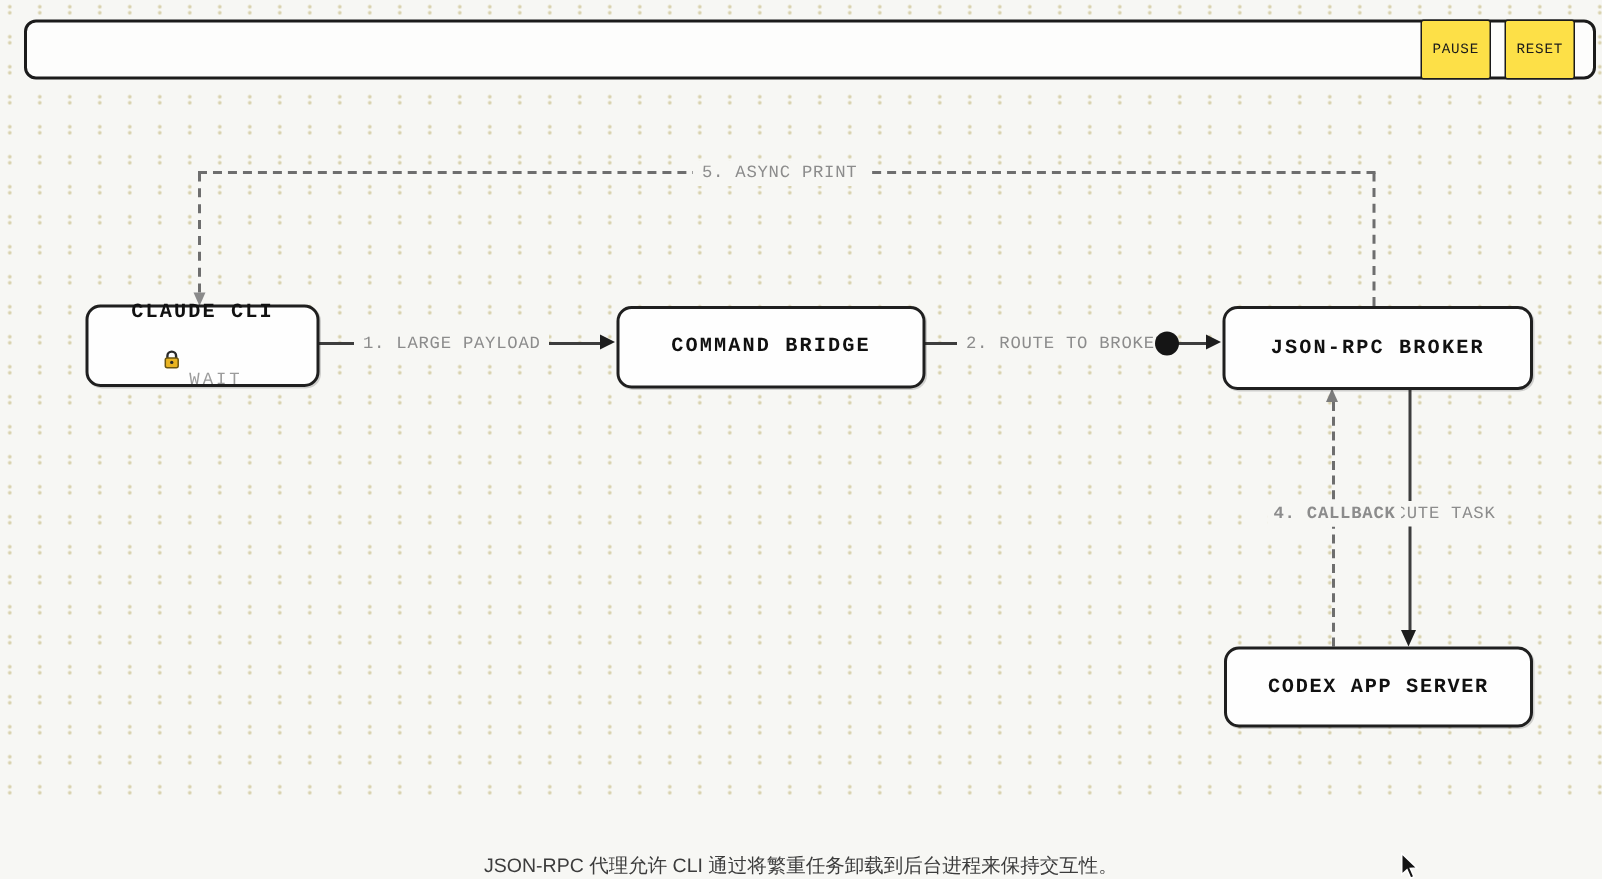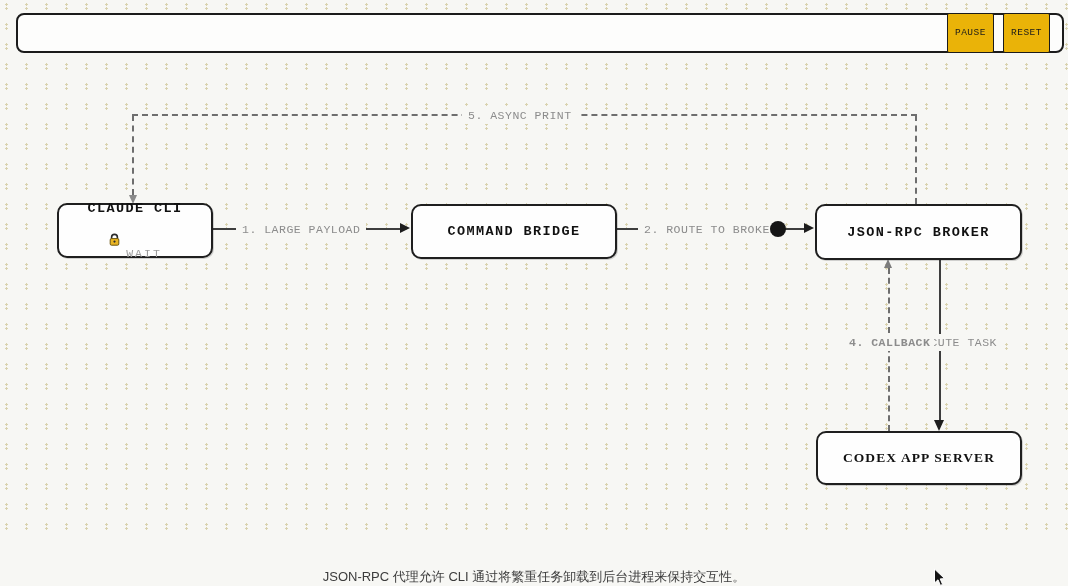--- a/index.html
+++ b/index.html
@@ -13,21 +13,21 @@
     background-position:5px 3px,5px 7px;
     font-family:"Liberation Mono","DejaVu Sans Mono",monospace;
   }
   
   .topbar{
     position:absolute;left:16px;top:13px;width:1032px;height:36px;
     background:#fdfdfc;border:2px solid #1b1b1b;border-radius:8px;
     display:flex;align-items:center;justify-content:flex-end;gap:9px;padding-right:12px;
   }
   .tb-btn{
-    background:#eab308;border:1.5px solid #1b1b1b;border-radius:2px;
+    background:#fde047;border:1.5px solid #1b1b1b;border-radius:2px;
     font-family:inherit;font-size:9.5px;letter-spacing:0.5px;color:#1b1b1b;
     padding:14px 7px;line-height:1.1;cursor:pointer;
   }
   
   .node{
     position:absolute;background:#fefefe;border:2px solid #1f1f1f;border-radius:10px;
     display:flex;flex-direction:column;align-items:center;justify-content:center;
     z-index:4;box-shadow:1px 1px 0 rgba(30,30,30,0.18);
   }
   .node-title{font-size:13.5px;font-weight:bold;color:#111;letter-spacing:1.4px;white-space:nowrap;}
@@ -105,21 +105,21 @@
   </div>
 
   <div class="node" style="left:815px;top:204px;width:203px;height:52px;">
     <div class="node-title">JSON-RPC BROKER</div>
   </div>
 
   <div class="node" style="left:411px;top:204px;width:202px;height:51px;">
     <div class="node-title">COMMAND BRIDGE</div>
   </div>
 
-  <div class="node" style="left:816px;top:431px;width:202px;height:50px;font-family:Liberation Serif, serif;">
+  <div class="node" style="left:816px;top:431px;width:202px;height:50px;">
     <div class="node-title" style="letter-spacing:1.1px;">CODEX APP SERVER</div>
   </div>
 
   <div class="caption-strip">
     <div class="caption">JSON-RPC 代理允许 CLI 通过将繁重任务卸载到后台进程来保持交互性。</div>
   </div>
 
   <svg class="cursor" style="left:933px;top:568px;" width="14" height="20" viewBox="0 0 14 20">
     <path d="M1.5 1 L1.5 15 L5 11.8 L7.4 17.4 L9.6 16.4 L7.2 10.9 L11.6 10.6 Z" fill="#141414" stroke="#ffffff" stroke-width="1"></path>
   </svg>

